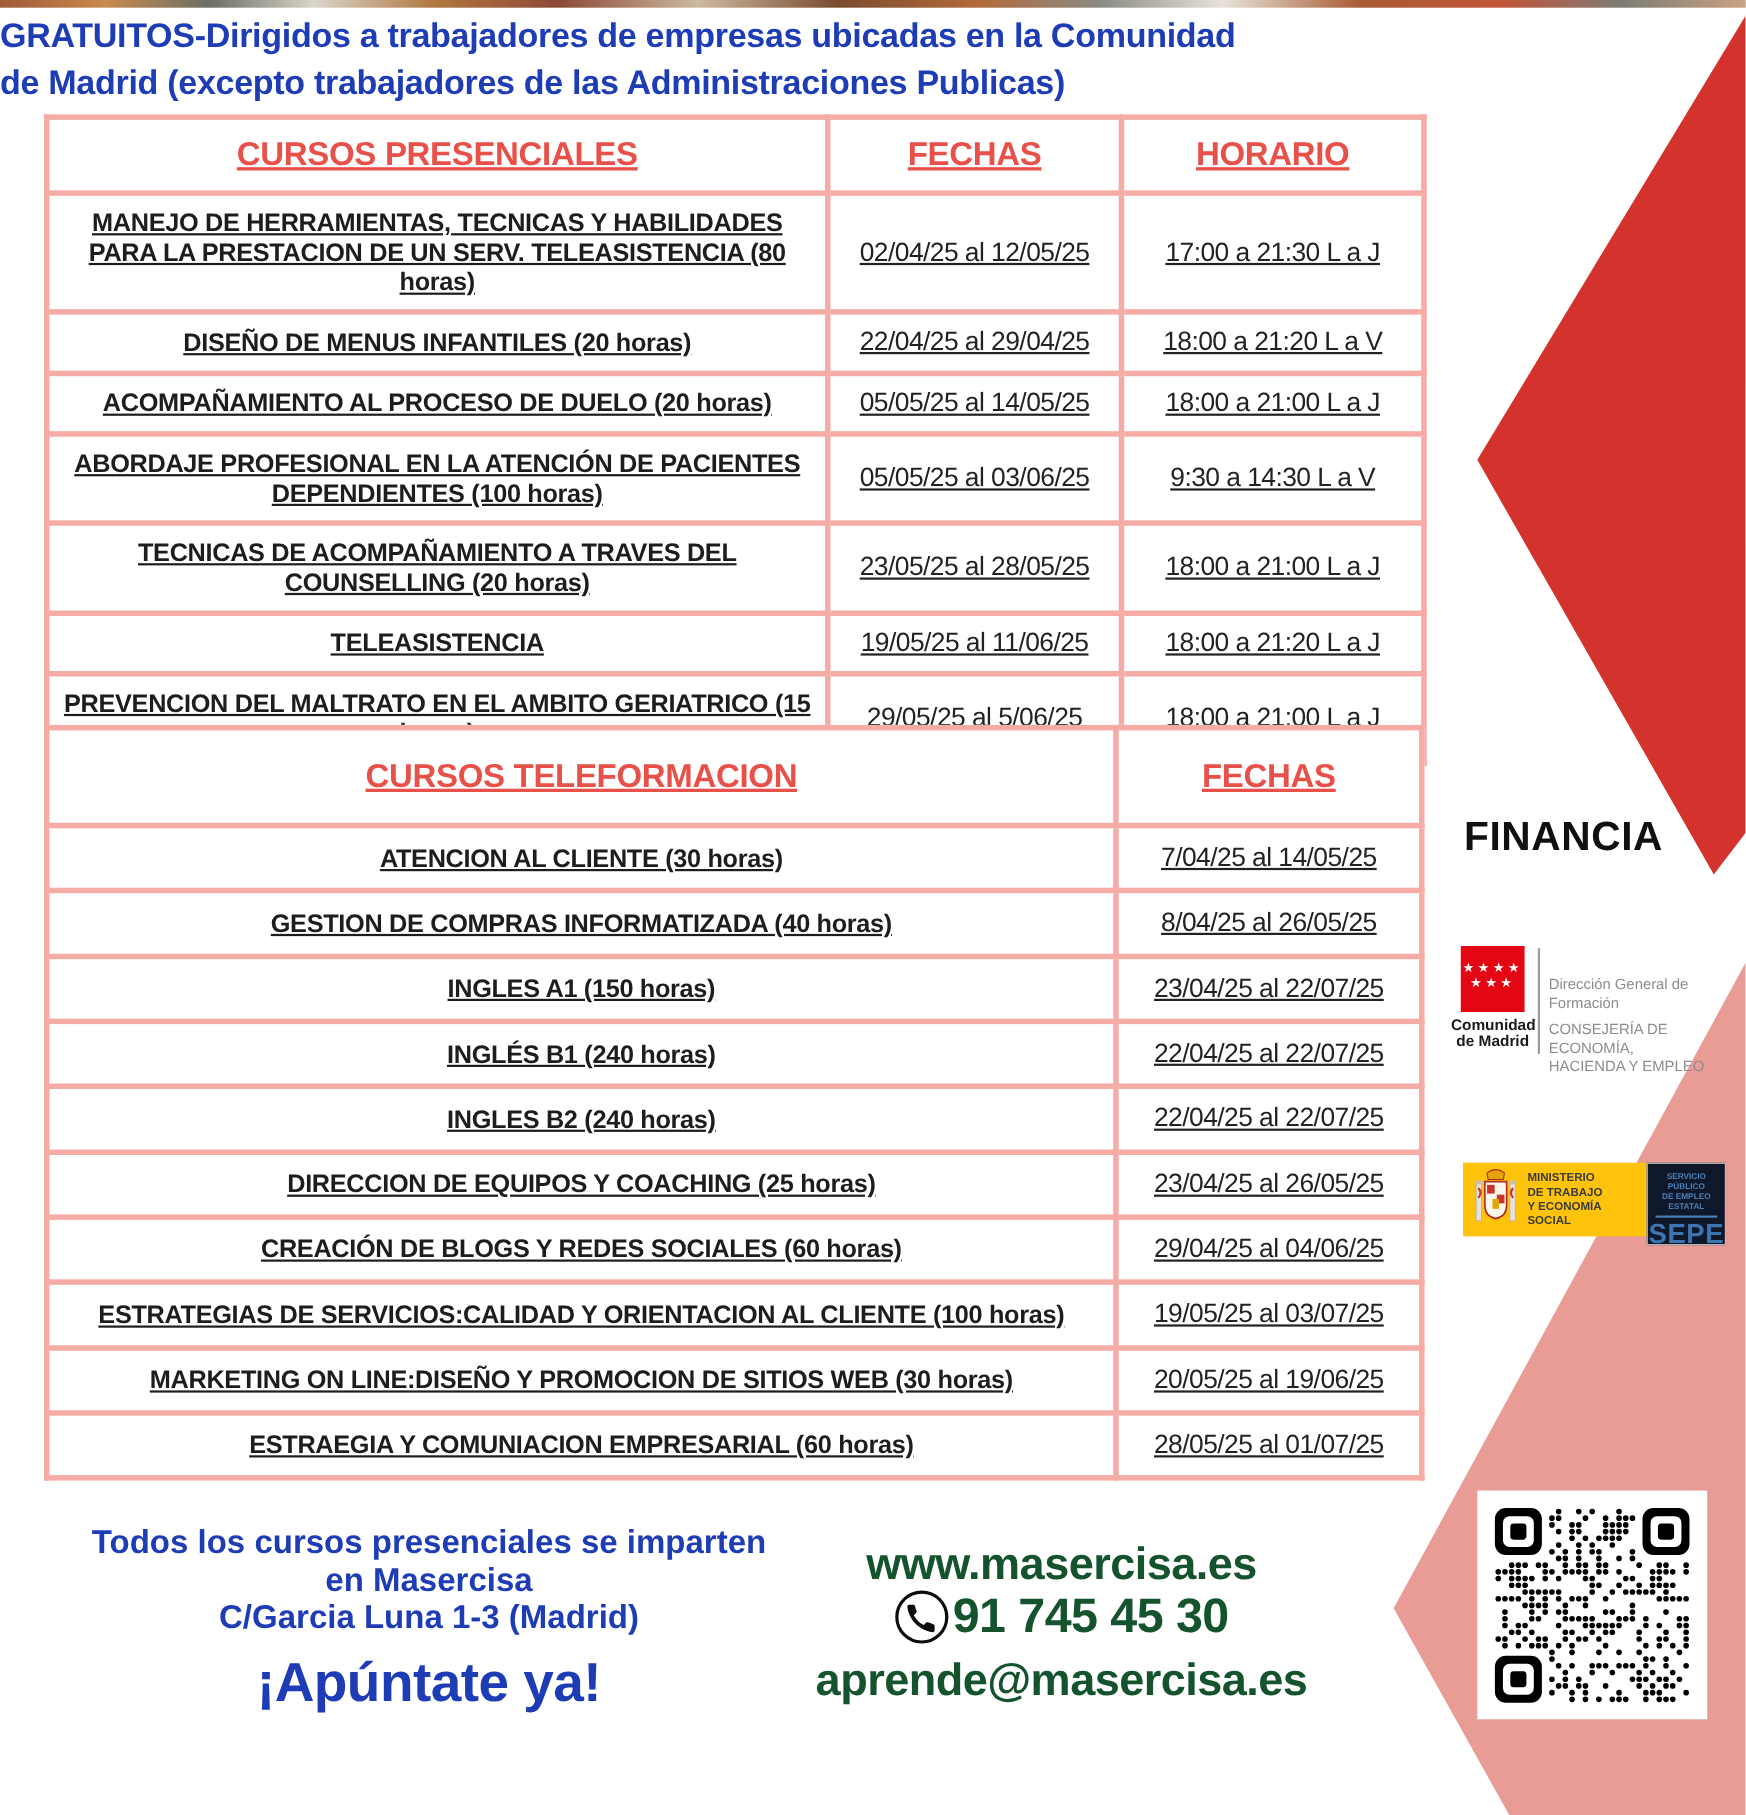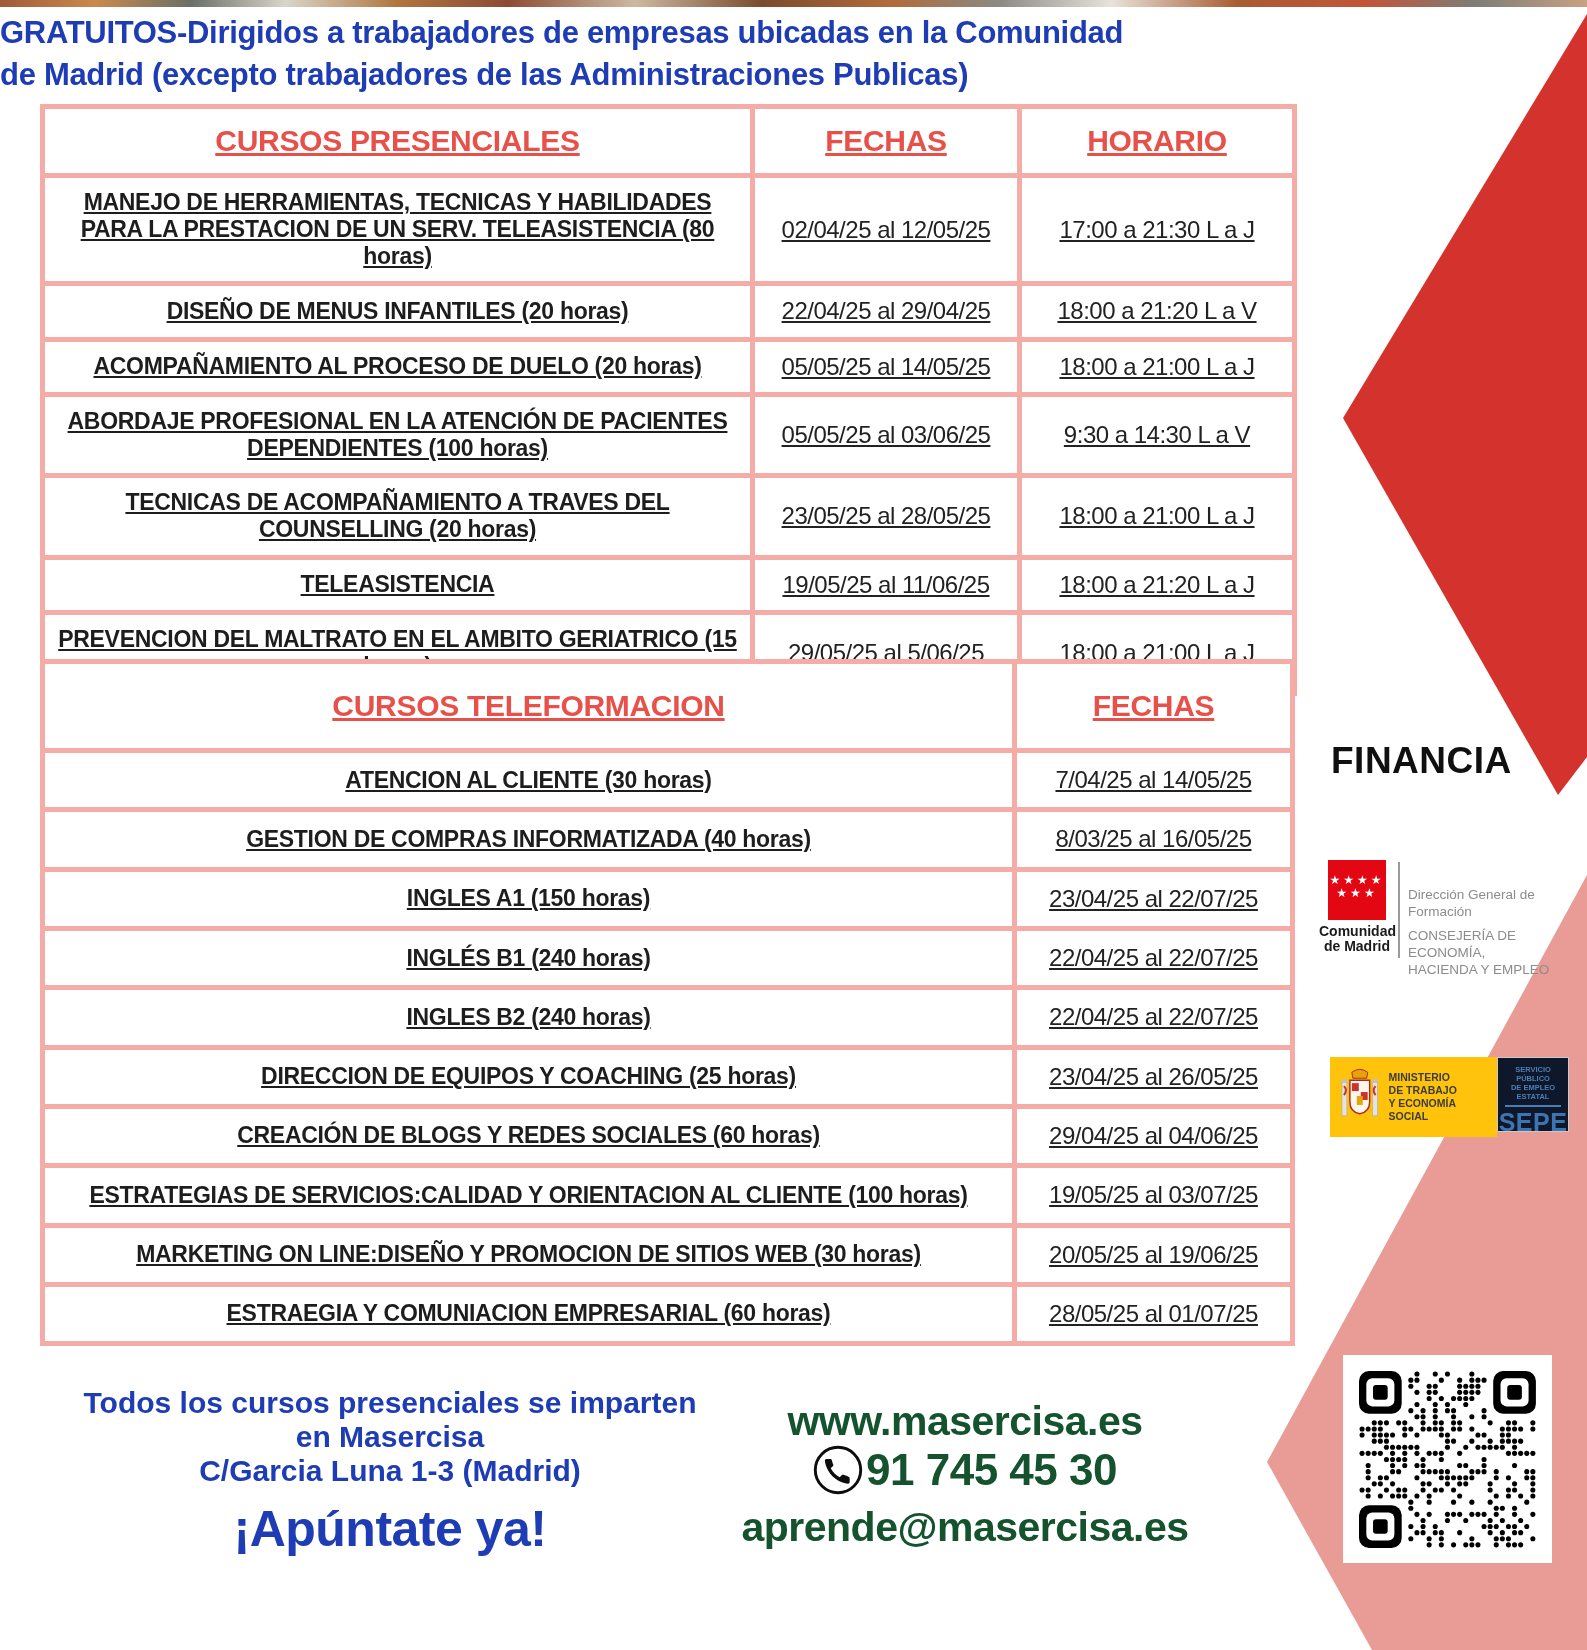--- a/index.html
+++ b/index.html
@@ -42,21 +42,21 @@
   .flag .srow{font-size:12px;line-height:13px;letter-spacing:3px;}
   .flag .srow.r1{margin-top:14px;}
   .mname{position:absolute;left:-3px;top:66px;width:76px;text-align:center;
          font-weight:bold;font-size:14px;line-height:15px;color:#1a1a1a;}
   .vline{position:absolute;left:76px;top:4px;width:2px;height:96px;background:#9b9b9b;}
   .dept{position:absolute;left:86px;top:28px;color:#8c8c8c;font-size:13.5px;line-height:17px;}
   .dept .d1{margin-bottom:7px;}
 
   
   .ministerio{position:absolute;left:1330px;top:1057px;display:flex;z-index:2;}
-  .yellow{width:167px;height:80px;background:#ffc30b;display:flex;align-items:center;}
+  .yellow{width:167px;height:67px;background:#ffc30b;display:flex;align-items:center;}
   .mintext{margin-left:9px;font-size:10.5px;line-height:13px;color:#3c3c3c;font-weight:bold;}
   .sepe{width:70px;height:73px;background:#0f172a;border:1px solid #c9c9c9;text-align:center;}
   .sepesmall{margin-top:7px;font-size:7.5px;line-height:9px;color:#4a7fb5;font-weight:bold;}
   .sepebar{height:2px;background:#4a7fb5;margin:4px 7px 0;}
   .sepetext{font-size:25px;color:#3e75b0;font-weight:bold;margin-top:1px;letter-spacing:0.5px;}
 
   .qrbox{position:absolute;left:1343px;top:1355px;width:209px;height:208px;background:#fff;z-index:2;}
 
   .venue{position:absolute;left:30px;top:1386px;width:720px;text-align:center;z-index:1;
          color:#1e3cb4;font-weight:bold;}
@@ -148,21 +148,21 @@
         <th>FECHAS</th>
       </tr>
     </thead>
     <tbody>
       <tr>
         <td class="c-name">ATENCION AL CLIENTE (30 horas)</td>
         <td class="c-dates">7/04/25 al 14/05/25</td>
       </tr>
       <tr>
         <td class="c-name">GESTION DE COMPRAS INFORMATIZADA (40 horas)</td>
-        <td class="c-dates">8/03/25 al 16/05/25</td>
+        <td class="c-dates">8/04/25 al 26/05/25</td>
       </tr>
       <tr>
         <td class="c-name">INGLES A1 (150 horas)</td>
         <td class="c-dates">23/04/25 al 22/07/25</td>
       </tr>
       <tr>
         <td class="c-name">INGLÉS B1 (240 horas)</td>
         <td class="c-dates">22/04/25 al 22/07/25</td>
       </tr>
       <tr>

